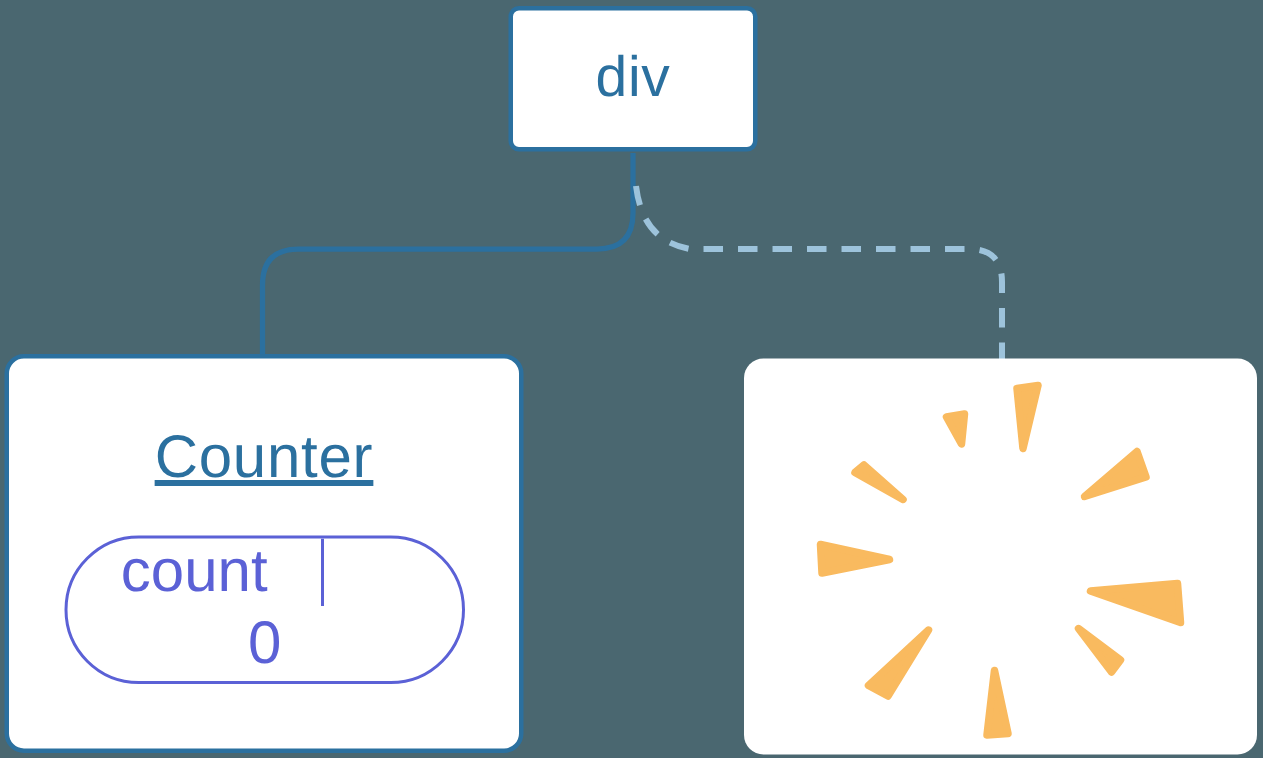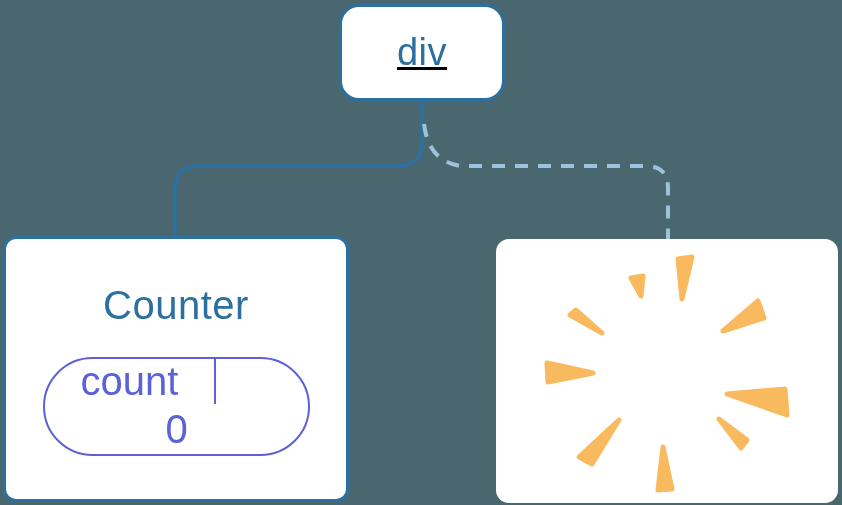--- a/index.html
+++ b/index.html
@@ -42,25 +42,24 @@
     position: absolute;
     background: var(--card, #FFFFFF);
     box-sizing: border-box;
   }
   .root-node {
     left: 339px;
     top: 4px;
     width: 166px;
     height: 97px;
     border: 3px solid var(--blue, #2B709F);
-    border-radius: 20px;
+    border-radius: 7px;
     display: flex;
     align-items: center;
     justify-content: center;
-    text-decoration: underline;
   }
   .root-label {
     color: var(--blue, #2B709F);
     font-size: 38px;
     font-weight: 500;
     letter-spacing: 0.5px;
   }
   .counter-node {
     left: 3px;
     top: 236px;
@@ -72,20 +71,21 @@
   .counter-title {
     position: absolute;
     left: 0;
     right: 0;
     top: 44px;
     text-align: center;
     color: var(--blue, #2B709F);
     font-size: 40px;
     font-weight: 500;
     letter-spacing: 0.5px;
+    text-decoration: underline;
   }
   .state-pill {
     position: absolute;
     left: 37px;
     top: 118px;
     width: 267px;
     height: 99px;
     border: 2.5px solid var(--purple, #5B61D6);
     border-radius: 50px;
     display: flex;

